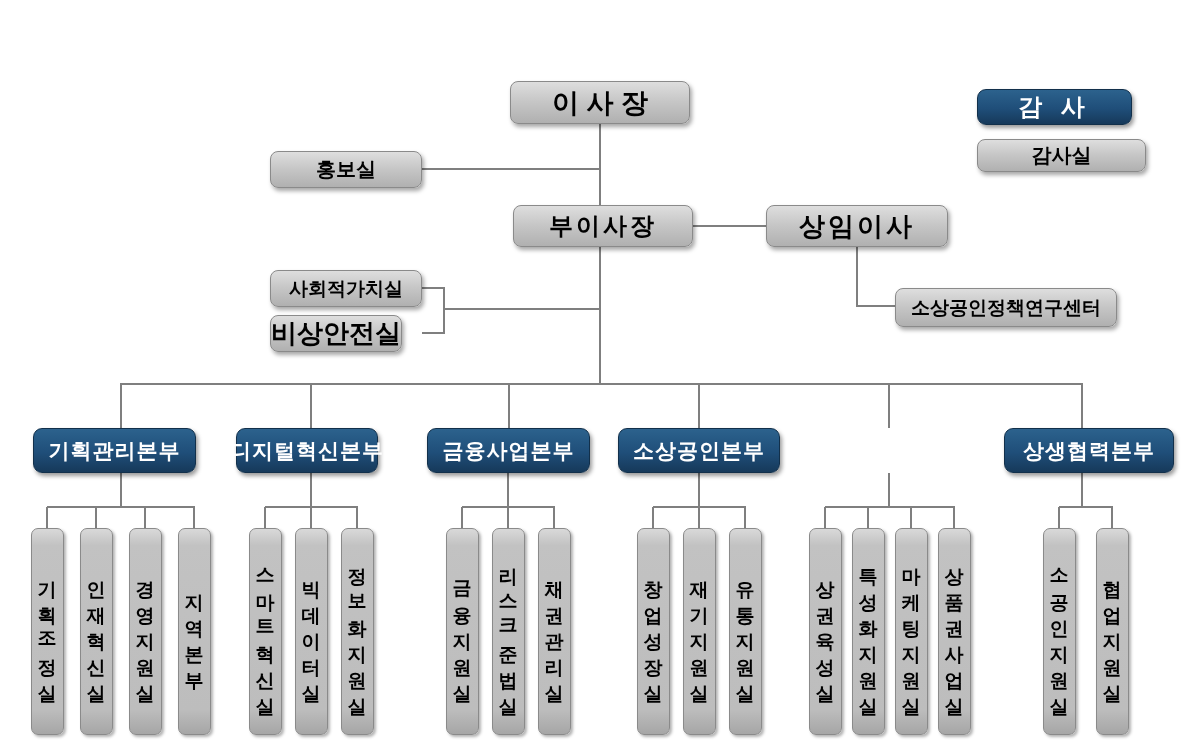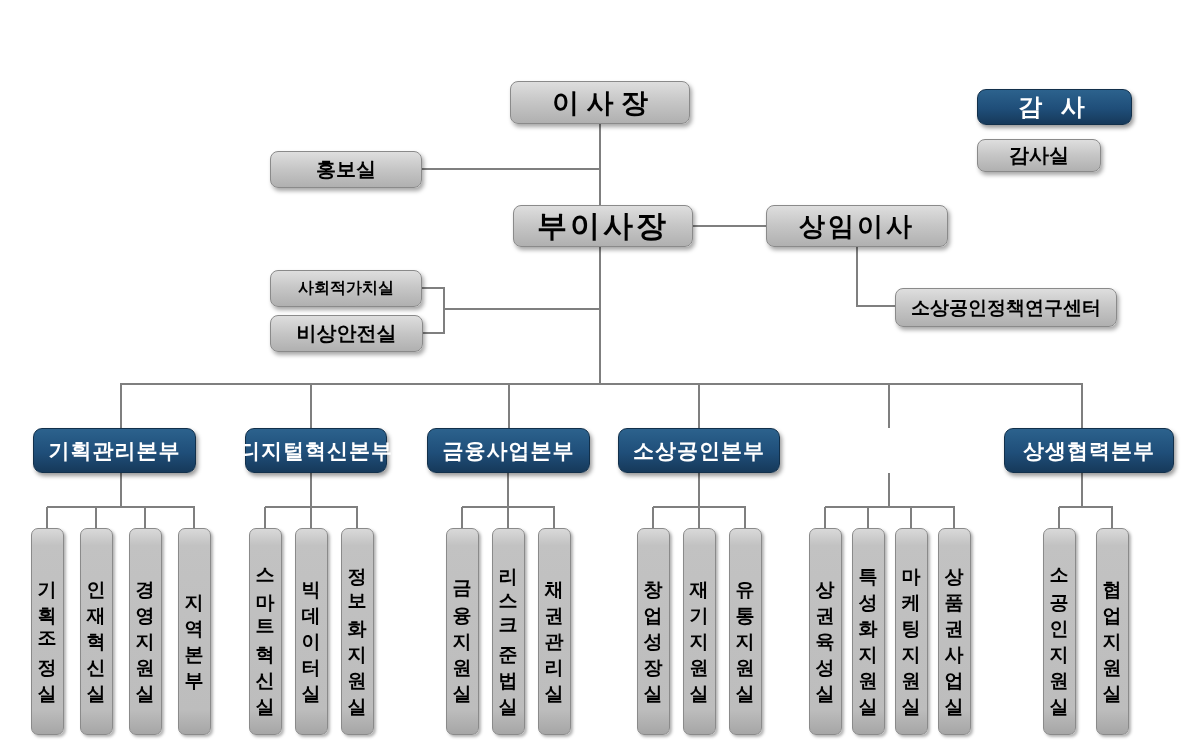--- a/index.html
+++ b/index.html
@@ -96,46 +96,46 @@
   <i class="ln" style="left:1059px;top:470px;width:54px;height:2px"></i>
   <i class="ln" style="left:1058px;top:471px;width:2px;height:21px"></i>
   <i class="ln" style="left:1111px;top:471px;width:2px;height:21px"></i>
 
   <div class="gbox" style="left:510px;top:45px;width:180px;height:43px;font-size:27px">
     <span>이 사 장</span>
   </div>
   <div class="bbox" style="left:977px;top:53px;width:155px;height:36px;font-size:24px;letter-spacing:6px">
     <span>감 사</span>
   </div>
-  <div class="gbox" style="left:977px;top:103px;width:124px;height:33px;font-size:20px">
+  <div class="gbox" style="left:977px;top:103px;width:169px;height:33px;font-size:20px">
     <span>감사실</span>
   </div>
   <div class="gbox" style="left:270px;top:115px;width:152px;height:37px;font-size:20px">
     <span>홍보실</span>
   </div>
-  <div class="gbox" style="left:513px;top:169px;width:180px;height:42px;font-size:30px;letter-spacing:3px">
+  <div class="gbox" style="left:513px;top:169px;width:180px;height:42px;font-size:24px;letter-spacing:3px">
     <span>부이사장</span>
   </div>
   <div class="gbox" style="left:766px;top:169px;width:182px;height:42px;font-size:26px;letter-spacing:3px">
     <span>상임이사</span>
   </div>
-  <div class="gbox" style="left:270px;top:234px;width:152px;height:37px;font-size:16px">
+  <div class="gbox" style="left:270px;top:234px;width:152px;height:37px;font-size:19px">
     <span>사회적가치실</span>
   </div>
-  <div class="gbox" style="left:270px;top:279px;width:153px;height:37px;font-size:20px">
+  <div class="gbox" style="left:270px;top:279px;width:132px;height:37px;font-size:26px">
     <span>비상안전실</span>
   </div>
   <div class="gbox" style="left:895px;top:252px;width:222px;height:39px;font-size:19px">
     <span>소상공인정책연구센터</span>
   </div>
 
   <div class="bbox hdr" style="left:33px;width:163px">
     <span>기획관리본부</span>
   </div>
-  <div class="bbox hdr" style="left:245px;width:142px">
+  <div class="bbox hdr" style="left:236px;width:142px">
     <span>디지털혁신본부</span>
   </div>
   <div class="bbox hdr" style="left:427px;width:163px">
     <span>금융사업본부</span>
   </div>
   <div class="bbox hdr" style="left:618px;width:162px">
     <span>소상공인본부</span>
   </div>
   <div class="bbox hdr" style="left:1004px;width:170px">
     <span>상생협력본부</span>

